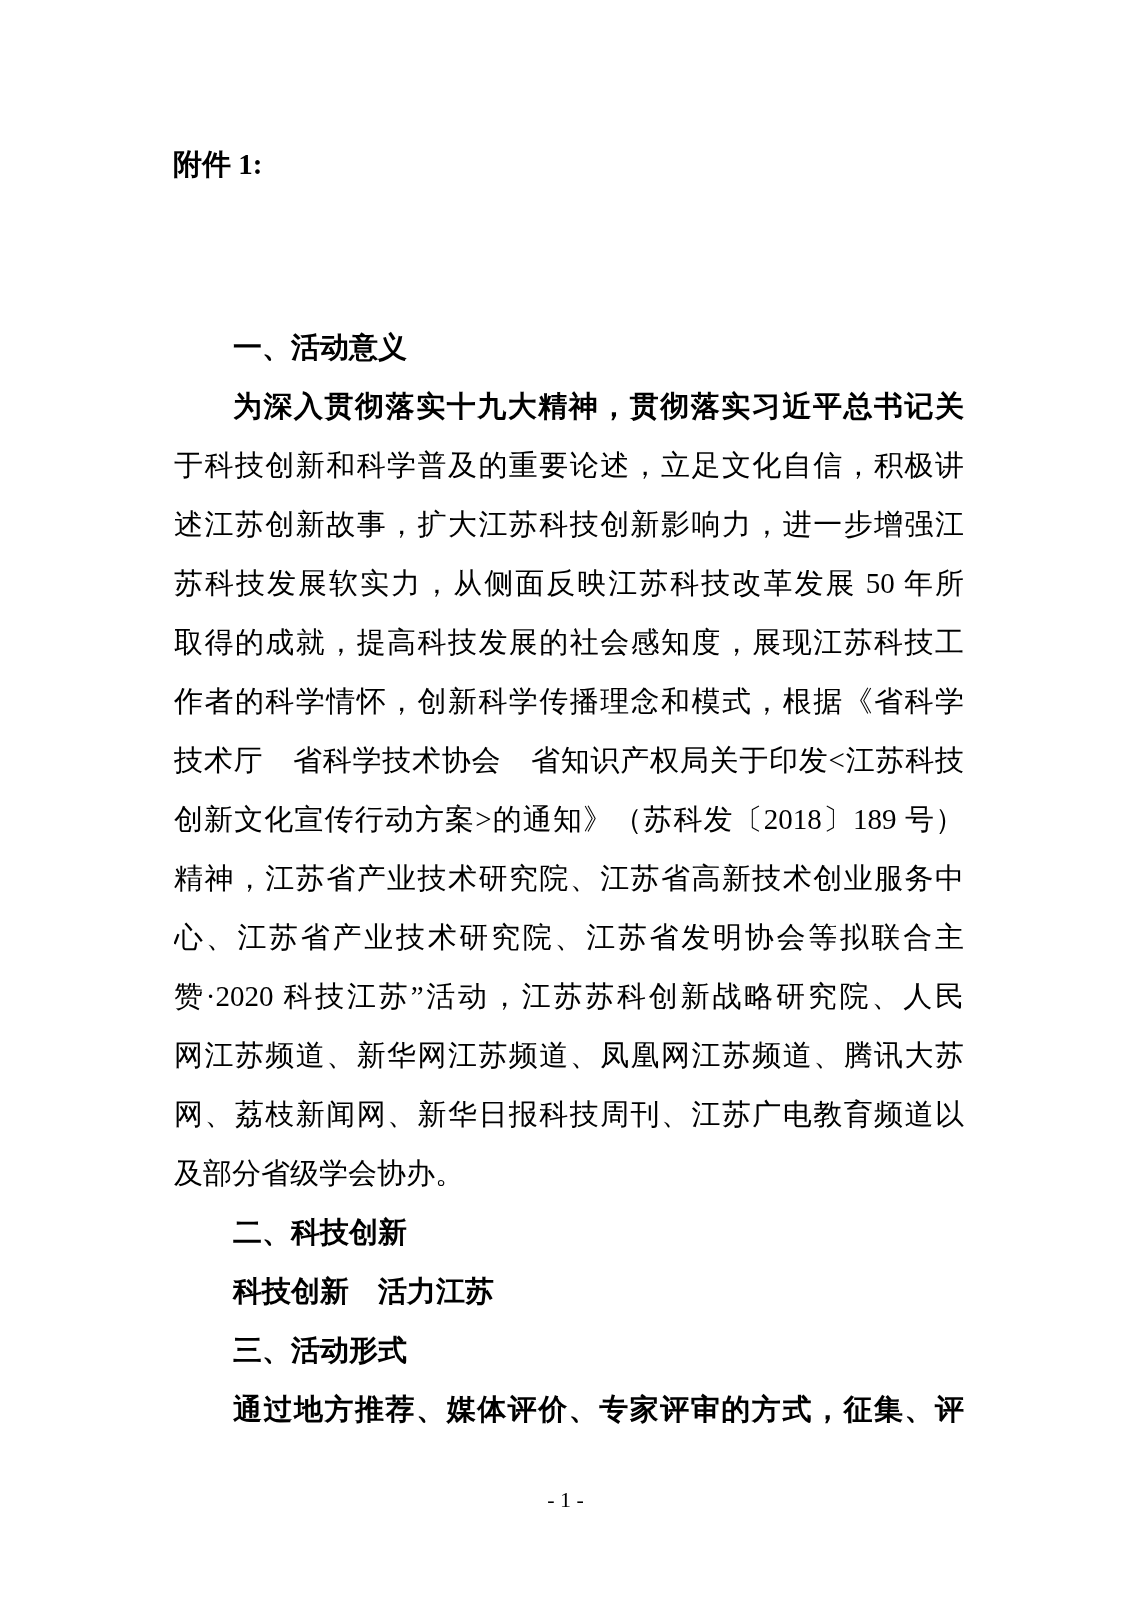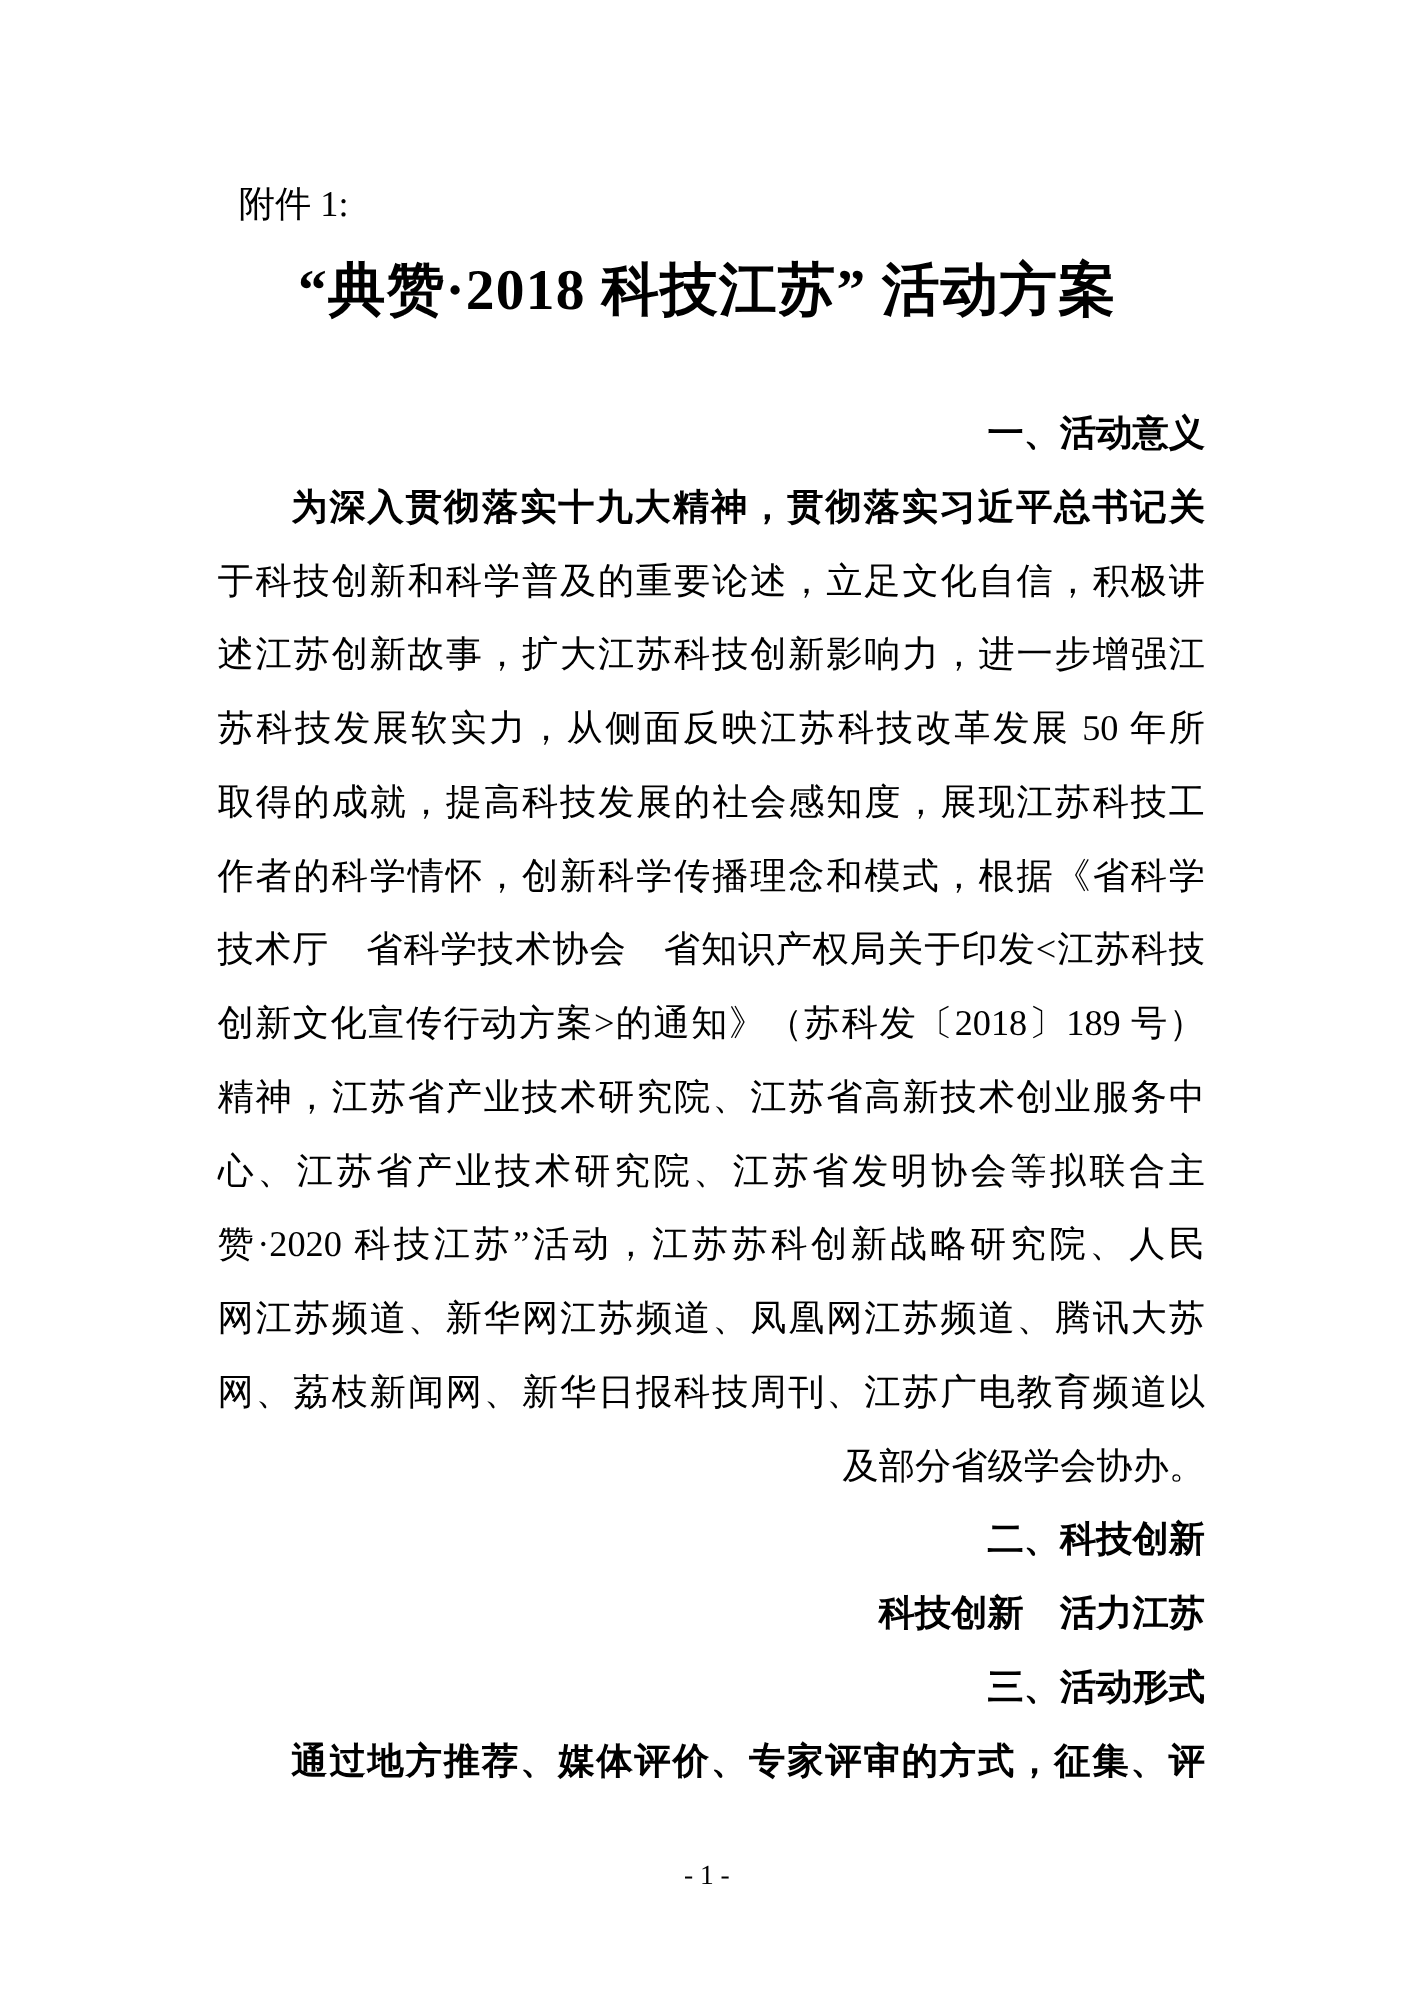--- a/index.html
+++ b/index.html
@@ -11,25 +11,26 @@
     position: relative;
     width: 1131px;
     height: 1600px;
     background: #ffffff;
     color: #000000;
     font-family: "Liberation Serif", "DejaVu Serif", serif;
     overflow: hidden;
   }
   .attachment {
     position: absolute;
-    left: 191px;
+    left: 173px;
     top: 147px;
     font-size: 29px;
     line-height: 34px;
     white-space: nowrap;
+    font-weight: bold;
   }
   .title {
     position: absolute;
     left: 170px;
     top: 203px;
     width: 792px;
     text-align: center;
     font-size: 46px;
     line-height: 58px;
     font-weight: bold;
@@ -40,21 +41,20 @@
     position: absolute;
     left: 174px;
     top: 318px;
     width: 790px;
   }
   .line {
     height: 59px;
     line-height: 59px;
     font-size: 29px;
     overflow: hidden;
-    text-align: right;
   }
   .line.justify {
     text-align: justify;
     text-align-last: justify;
   }
   .line.indent {
     text-indent: 59px;
     font-weight: bold;
   }
   .line.heading {
@@ -69,21 +69,20 @@
     font-size: 22px;
     line-height: 28px;
   }
 </style>
 </head>
 <body>
 
 <div class="page">
   <div class="attachment">附件 1:</div>
 
-  <div class="title">“典赞·2018 科技江苏” 活动方案</div>
 
   <div class="body-block">
       <div class="line heading indent">一、活动意义</div>
       <div class="line indent justify">为深入贯彻落实十九大精神，贯彻落实习近平总书记关</div>
       <div class="line justify">于科技创新和科学普及的重要论述，立足文化自信，积极讲</div>
       <div class="line justify">述江苏创新故事，扩大江苏科技创新影响力，进一步增强江</div>
       <div class="line justify">苏科技发展软实力，从侧面反映江苏科技改革发展 50 年所</div>
       <div class="line justify">取得的成就，提高科技发展的社会感知度，展现江苏科技工</div>
       <div class="line justify">作者的科学情怀，创新科学传播理念和模式，根据《省科学</div>
       <div class="line justify">技术厅　省科学技术协会　省知识产权局关于印发&lt;江苏科技</div>

